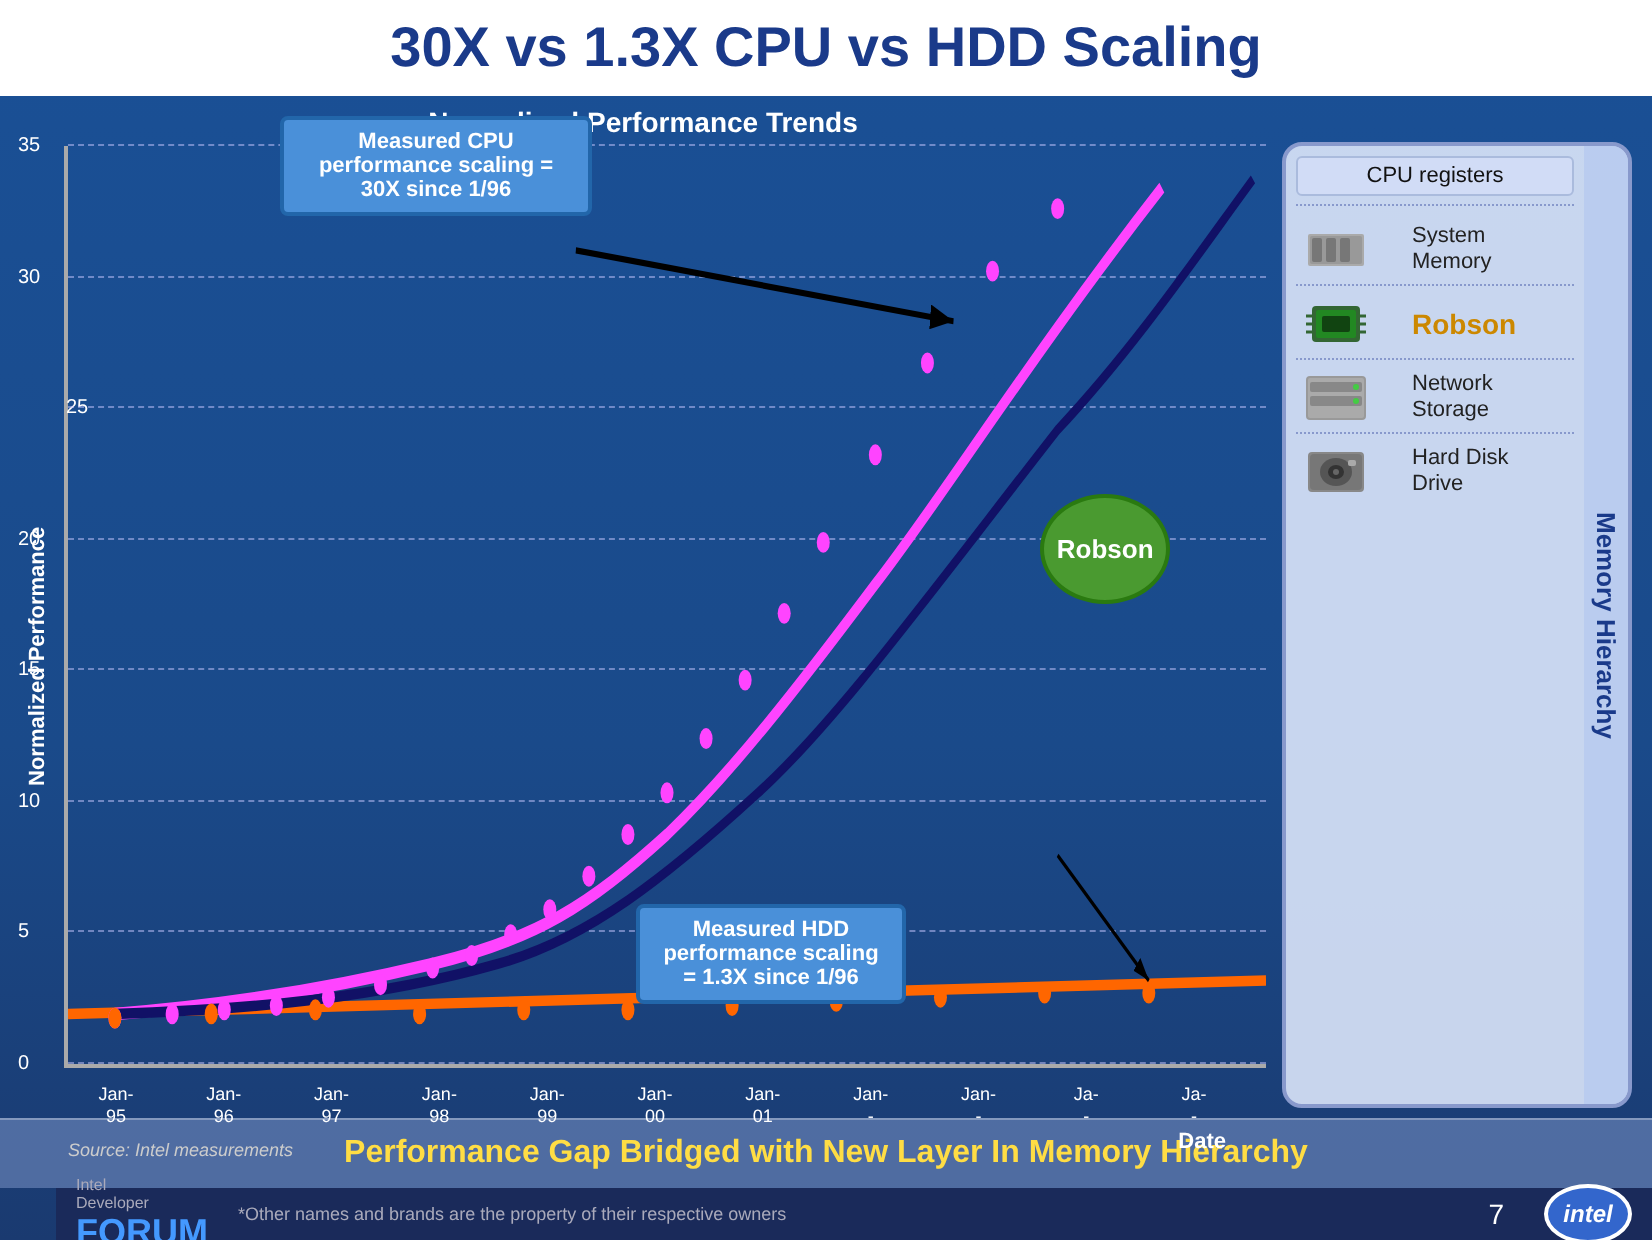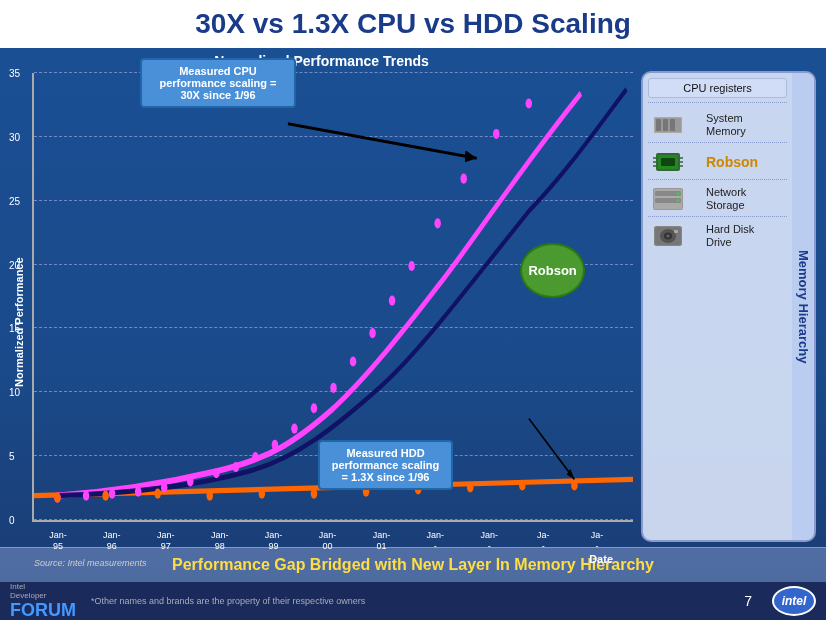--- a/index.html
+++ b/index.html
@@ -272,21 +272,22 @@
       font-weight: bold;
       color: #ffdd44;
     }
 
     
     .footer {
       background: #1a2a5a;
       display: flex;
       align-items: center;
       padding: 4px 10px;
-      height: 38px;
+      height: 26px;
+      margin-left: 28px;
     }
 
     .idf-logo {
       display: flex;
       flex-direction: column;
       color: white;
       margin-right: 15px;
     }
     .idf-intel {
       font-size: 8px;
@@ -357,21 +358,21 @@
           <span class="y-tick" style="bottom: 0%;">0</span>
           <div class="grid-line" style="bottom: 0%;"></div>
           <span class="y-tick" style="bottom: 14.3%;">5</span>
           <div class="grid-line" style="bottom: 14.3%;"></div>
           <span class="y-tick" style="bottom: 28.6%;">10</span>
           <div class="grid-line" style="bottom: 28.6%;"></div>
           <span class="y-tick" style="bottom: 42.9%;">15</span>
           <div class="grid-line" style="bottom: 42.9%;"></div>
           <span class="y-tick" style="bottom: 57.1%;">20</span>
           <div class="grid-line" style="bottom: 57.1%;"></div>
-          <span class="y-tick" style="bottom: 71.4%;">25</span>
+          <span class="y-tick" style="bottom: 71.4%; margin-left: 24px;">25</span>
           <div class="grid-line" style="bottom: 71.4%;"></div>
           <span class="y-tick" style="bottom: 85.7%;">30</span>
           <div class="grid-line" style="bottom: 85.7%;"></div>
           <span class="y-tick" style="bottom: 100%;">35</span>
           <div class="grid-line" style="bottom: 100%;"></div>
 
           <span class="x-tick" style="left: 4%;">Jan-<br>95</span>
           <span class="x-tick" style="left: 13%;">Jan-<br>96</span>
           <span class="x-tick" style="left: 22%;">Jan-<br>97</span>
           <span class="x-tick" style="left: 31%;">Jan-<br>98</span>

